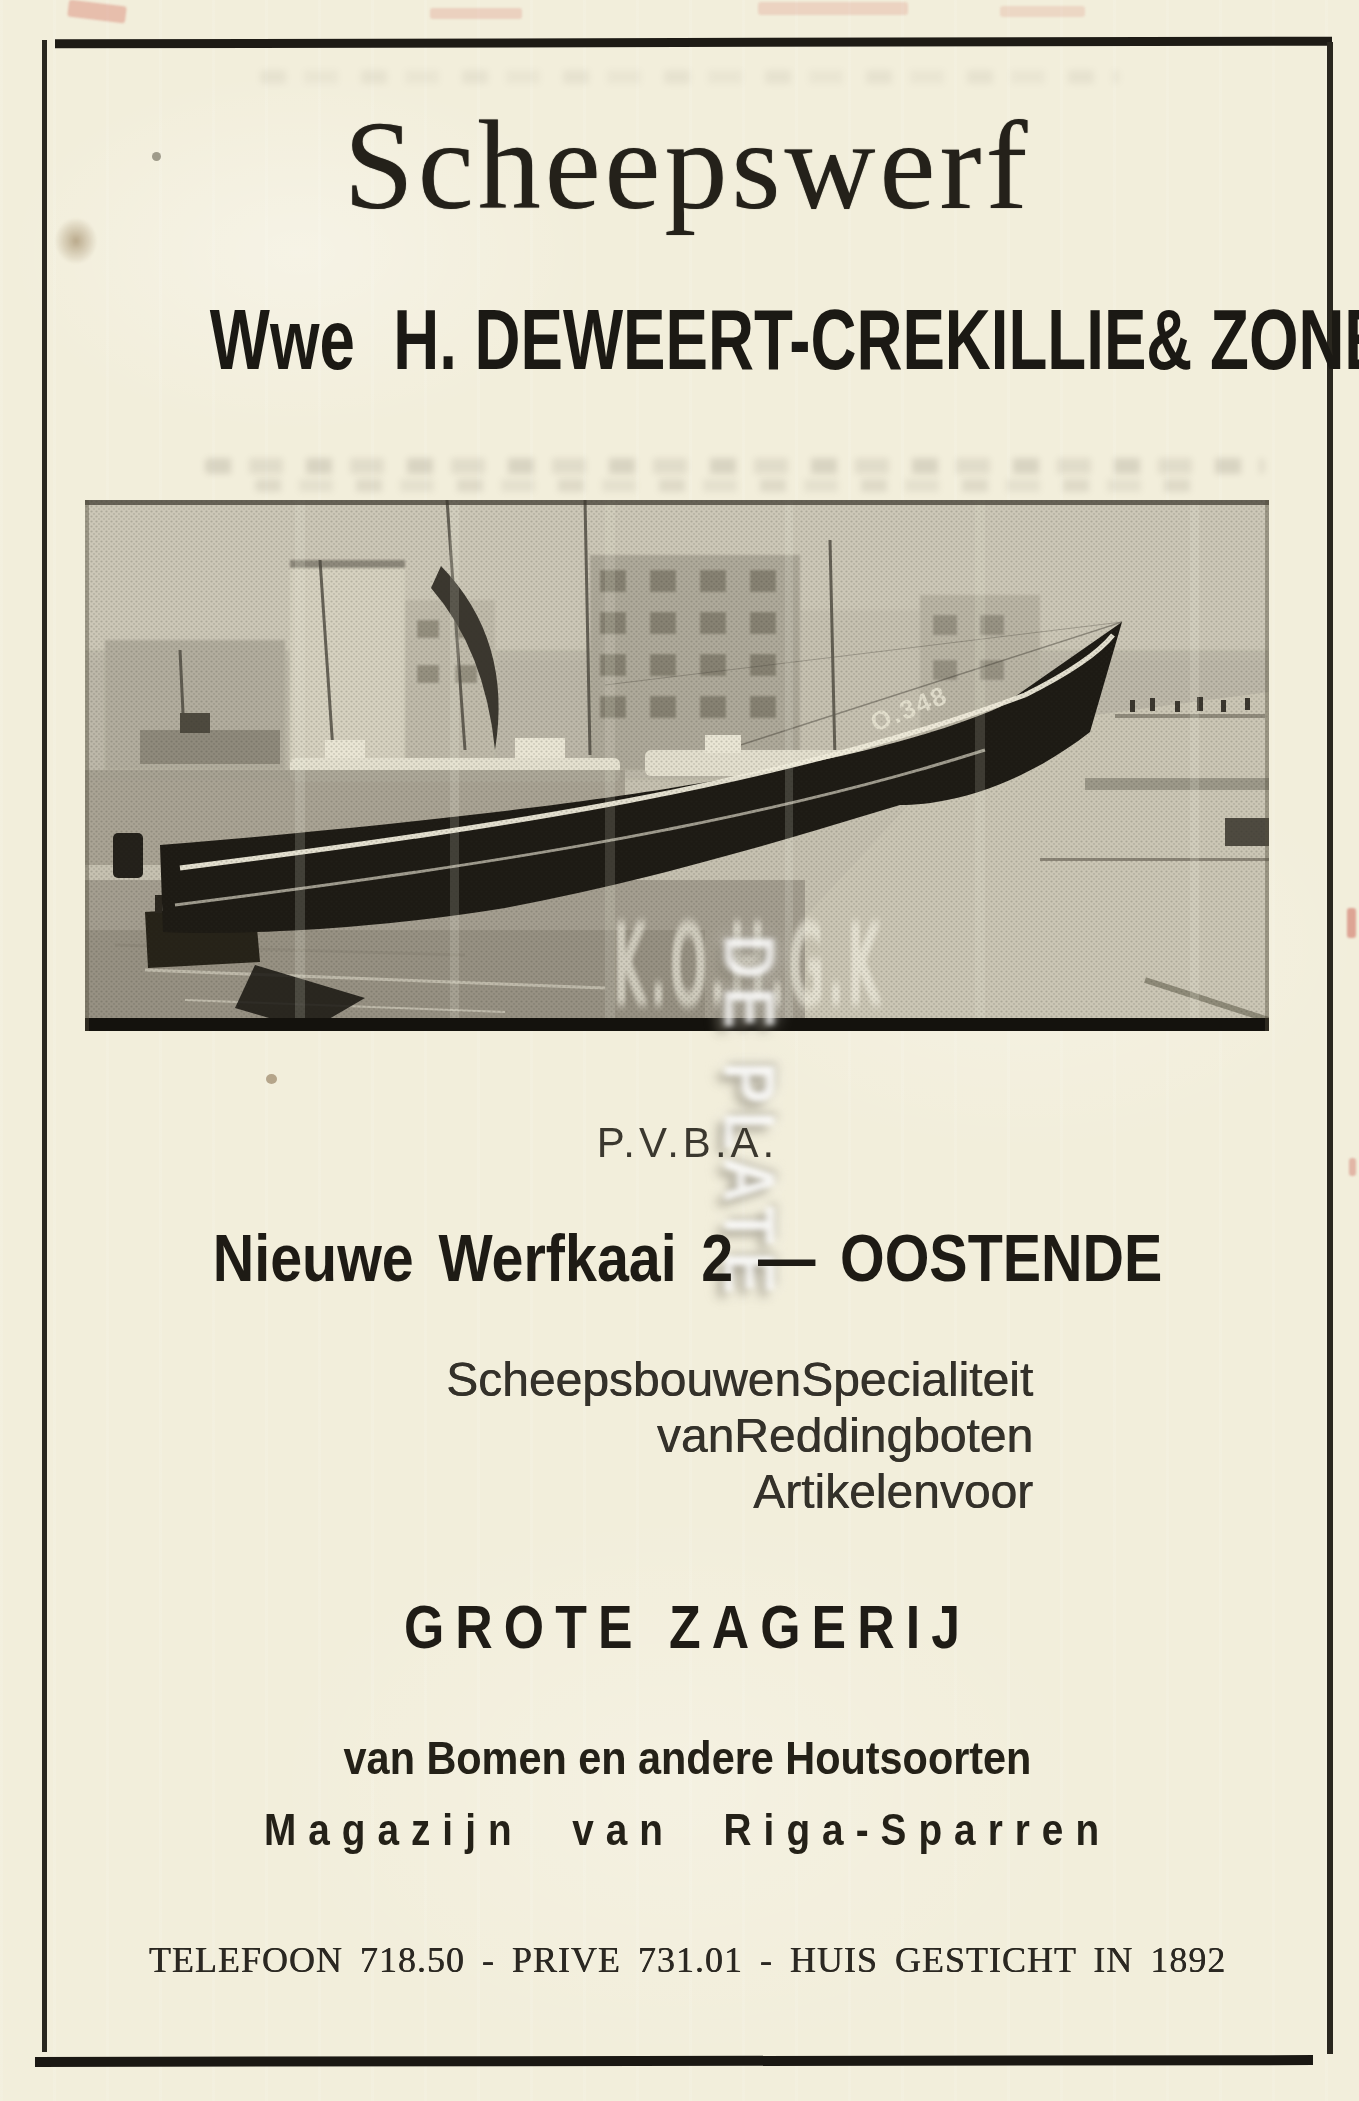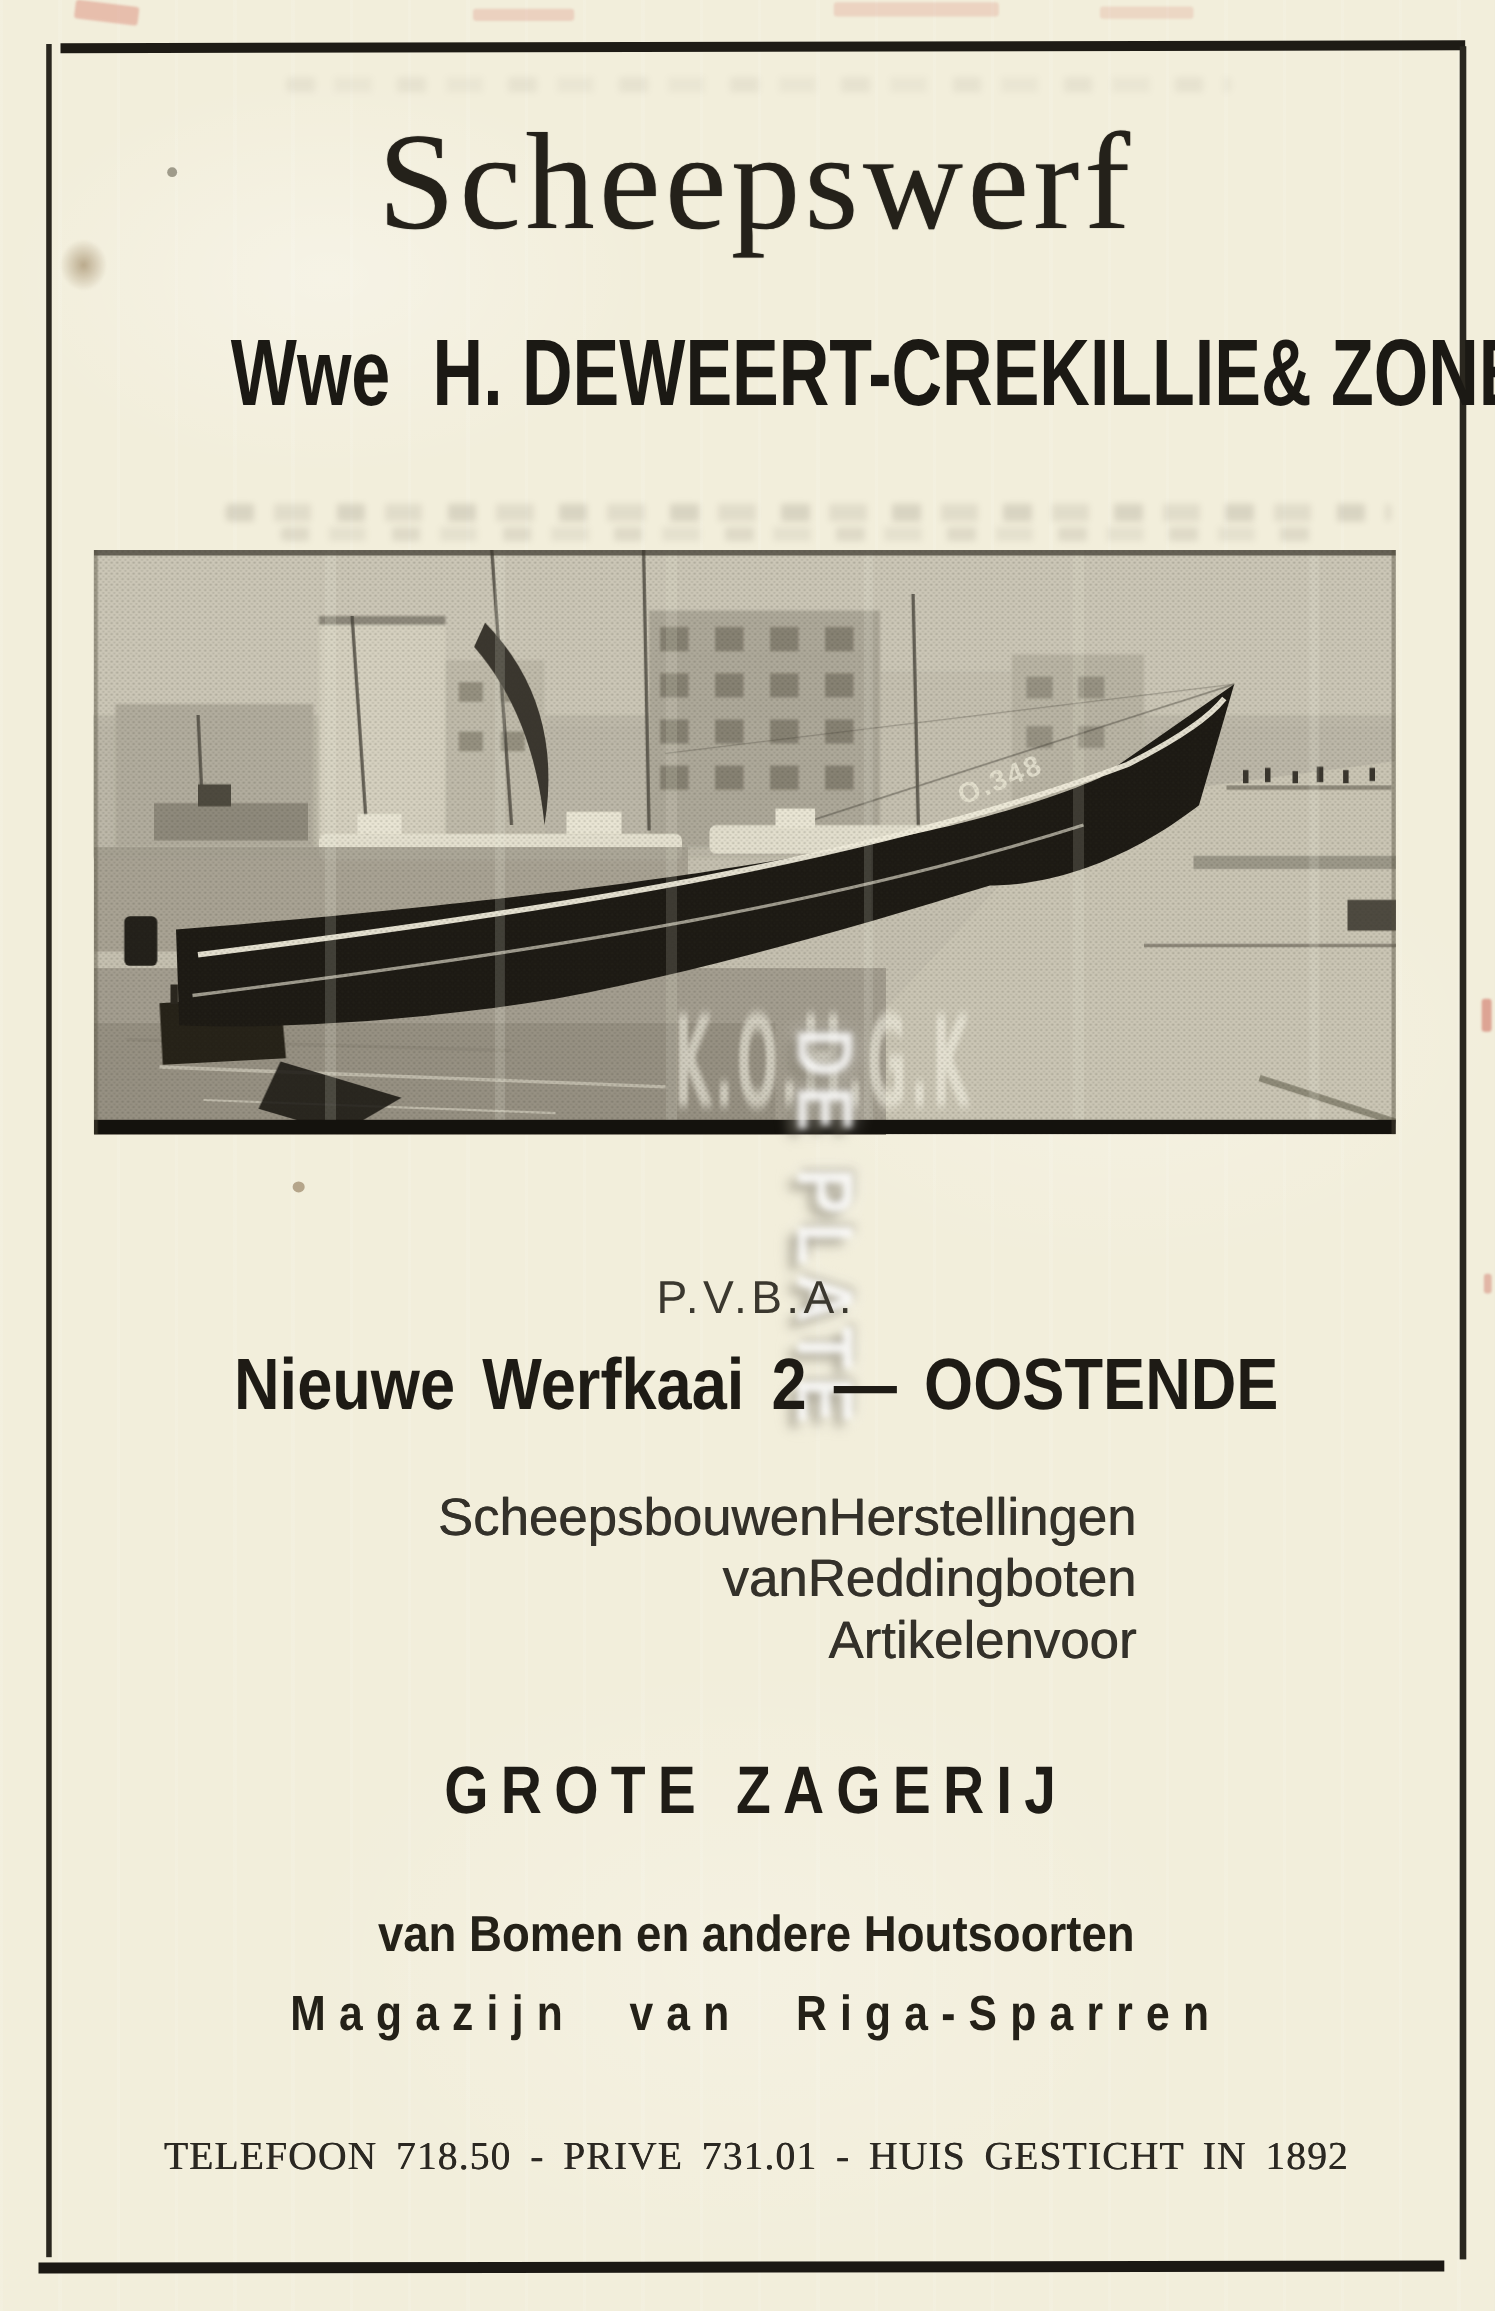--- a/index.html
+++ b/index.html
@@ -22,21 +22,21 @@
   .frame-right {left:1327px;top:42px;   width:6px;    height:2012px; background:#2a271f;}
   .frame-bottom{left:35px;  top:2056px; width:1278px; height:10px; background:#1b1813; transform:rotate(-0.08deg);}
 
   .title{top:103px; font-family:"Liberation Serif", serif; font-size:126px; letter-spacing:4px; color:#24211a;
          text-shadow:0 0 1px rgba(40,36,28,.6);}
   .company{top:296px; font-size:86px; font-weight:bold; color:#1b1914; transform:scaleX(.74);}
   .company .gap{display:inline-block; width:52px;}
 
   .photo-wrap{left:85px; top:500px; width:1184px; height:531px;}
 
-  .pvba{top:1122px; font-size:42px; letter-spacing:4px; color:#3b382f;margin-top:37px;}
+  .pvba{top:1122px; font-size:42px; letter-spacing:4px; color:#3b382f;}
   .address{top:1225px; font-size:66px; font-weight:bold; color:#1e1b15; transform:scaleX(.87); word-spacing:10px;}
 
   .services{left:337px; top:1356px; width:696px;}
   .service-row{display:flex; justify-content:flex-end; font-size:48px; color:#34312a;
                height:56px; line-height:1; text-shadow:.6px 0 0 currentColor;}
 
   .grote{top:1597px; font-size:61px; font-weight:bold; letter-spacing:13px; color:#1f1c16; transform:scaleX(.85);}
   .sub1{top:1735px; font-size:46px; font-weight:bold; color:#242118; transform:scaleX(.90);}
   .sub2{top:1807px; font-size:45px; font-weight:bold; letter-spacing:14px; word-spacing:30px; color:#242118; transform:scaleX(.86);}
 
@@ -244,21 +244,21 @@
     <span>DE PLATE</span>
   </div>
 
   <div class="abs ctr pvba">P.V.B.A.</div>
   <div class="abs ctr address">Nieuwe Werfkaai 2 — OOSTENDE</div>
 
   <div class="abs services">
     <div class="service-row">
       <span>Scheepsbouw</span>
       <span>en</span>
-      <span>Herstellingen</span>
+      <span>Specialiteit</span>
     </div>
     <div class="service-row">
       <span>van</span>
       <span>Reddingboten</span>
     </div>
     <div class="service-row">
       <span>Artikelen</span>
       <span>voor</span>
     </div>
   </div>

